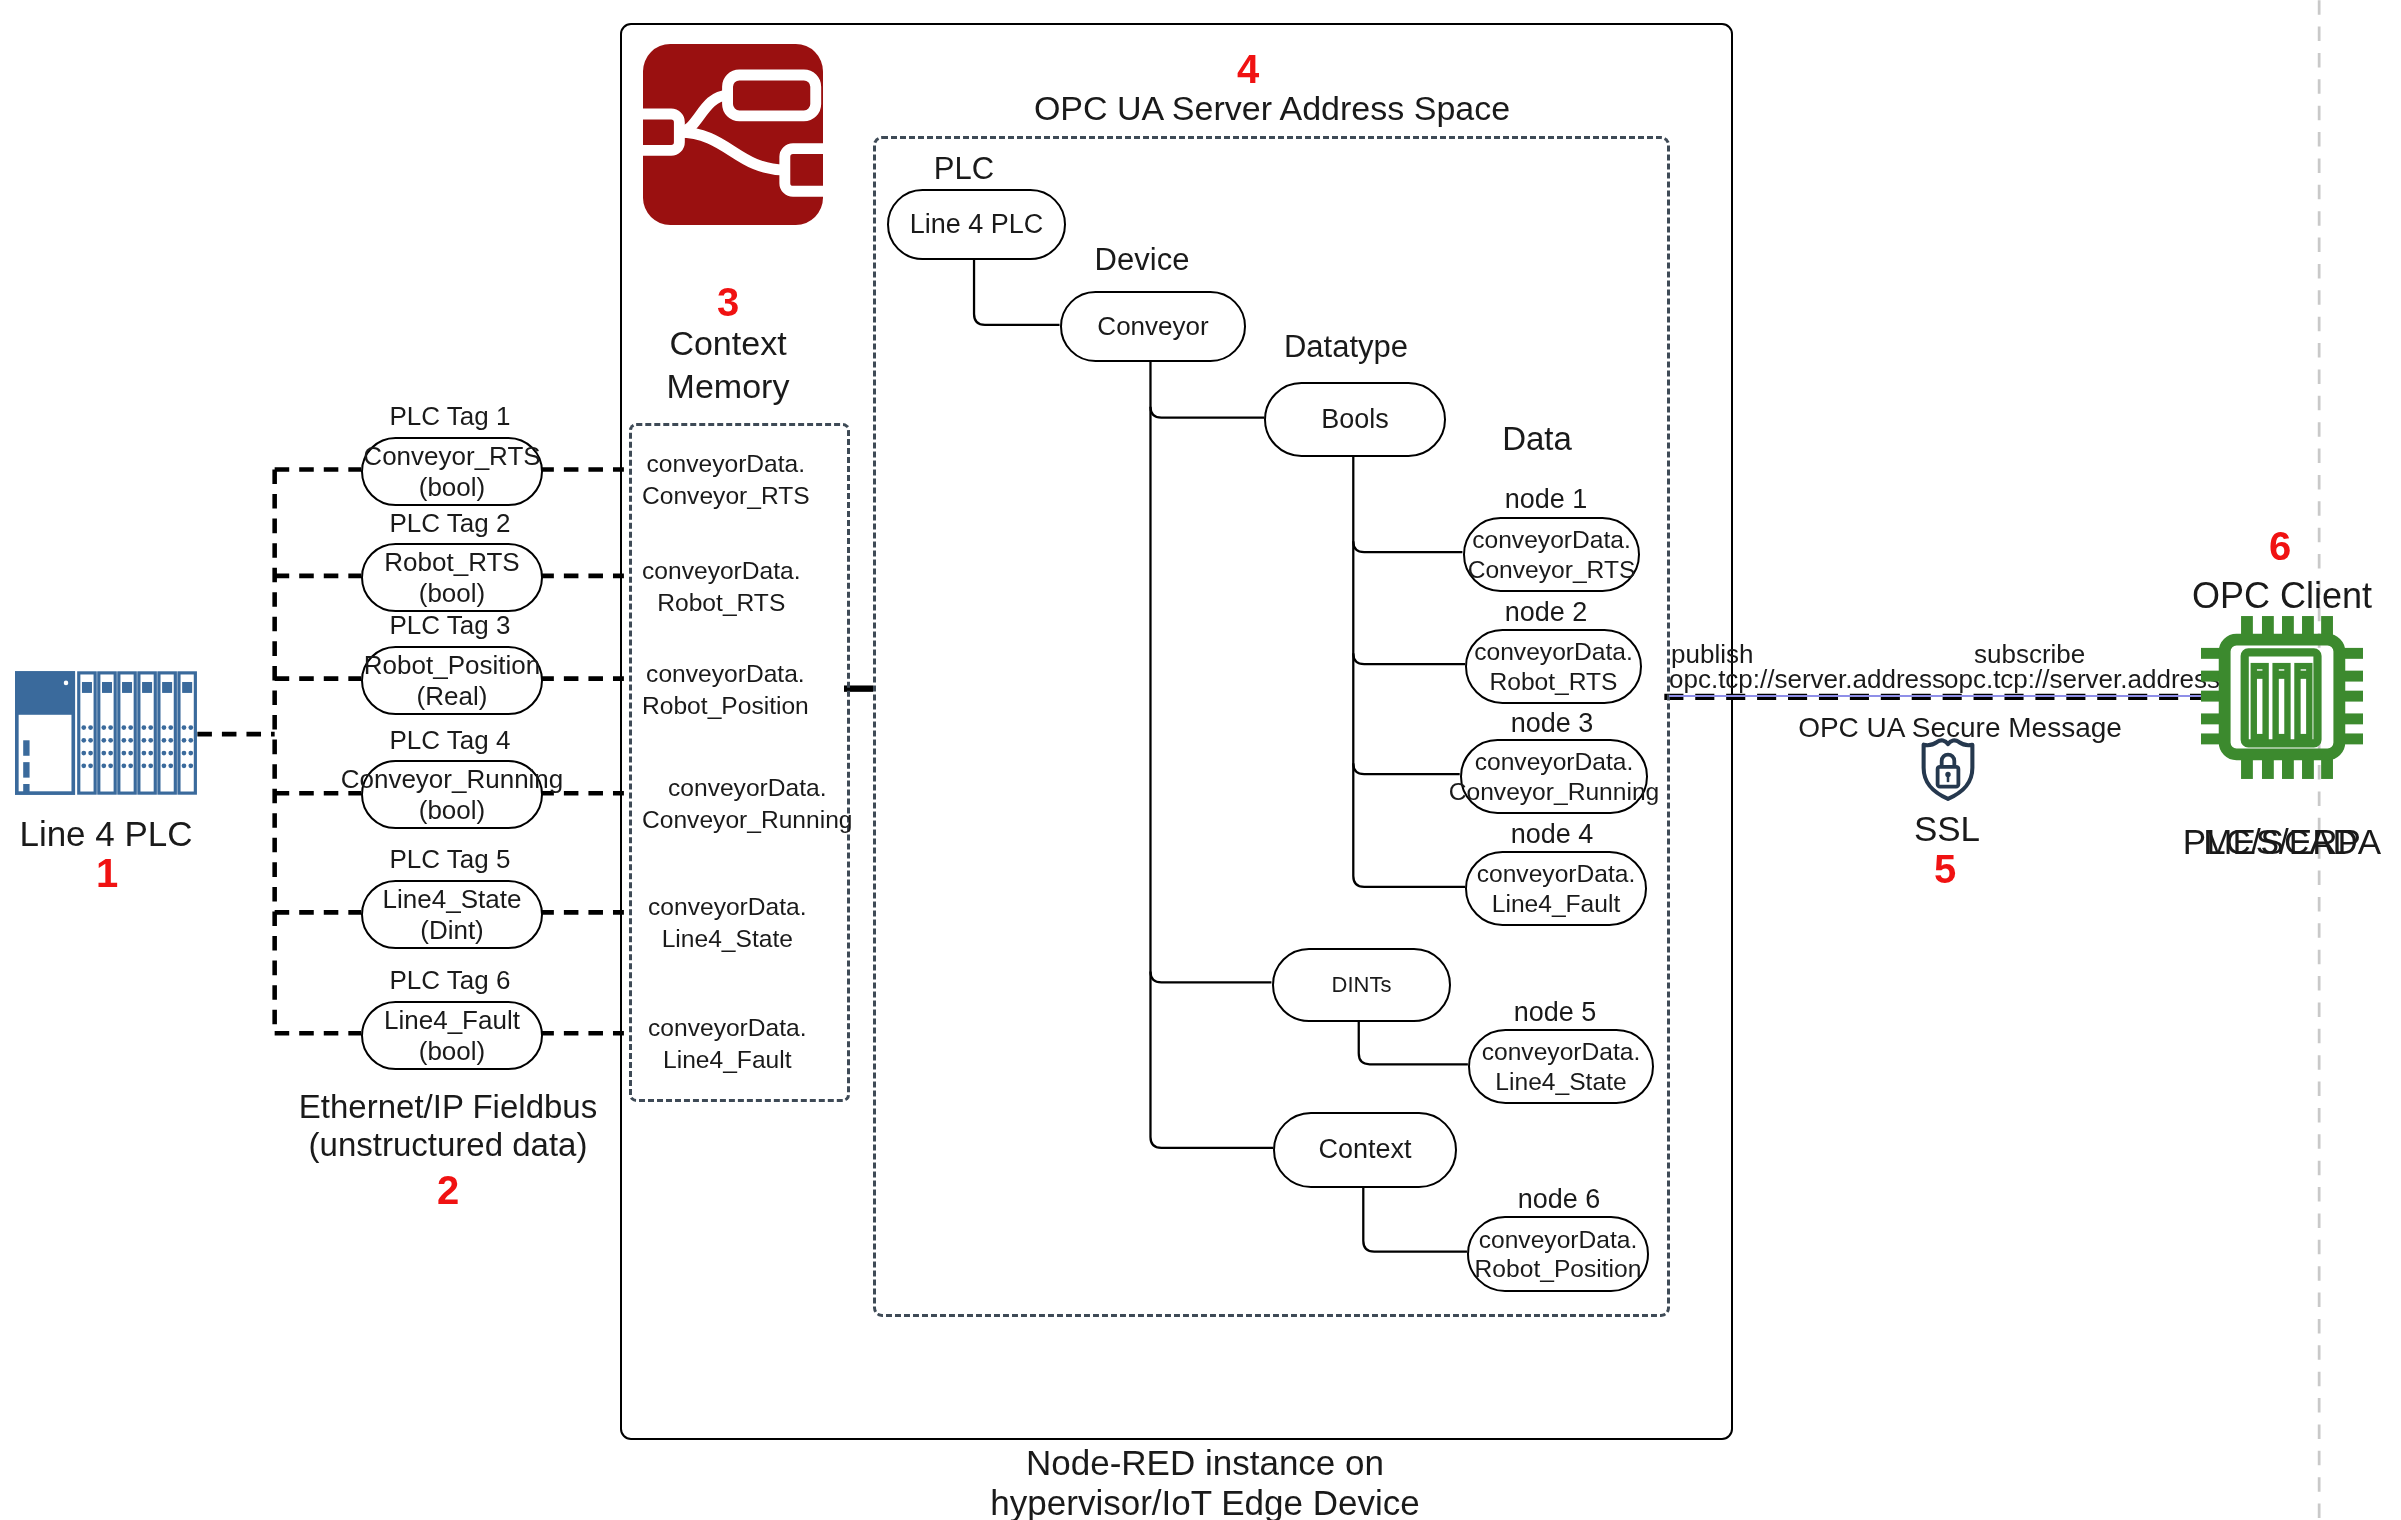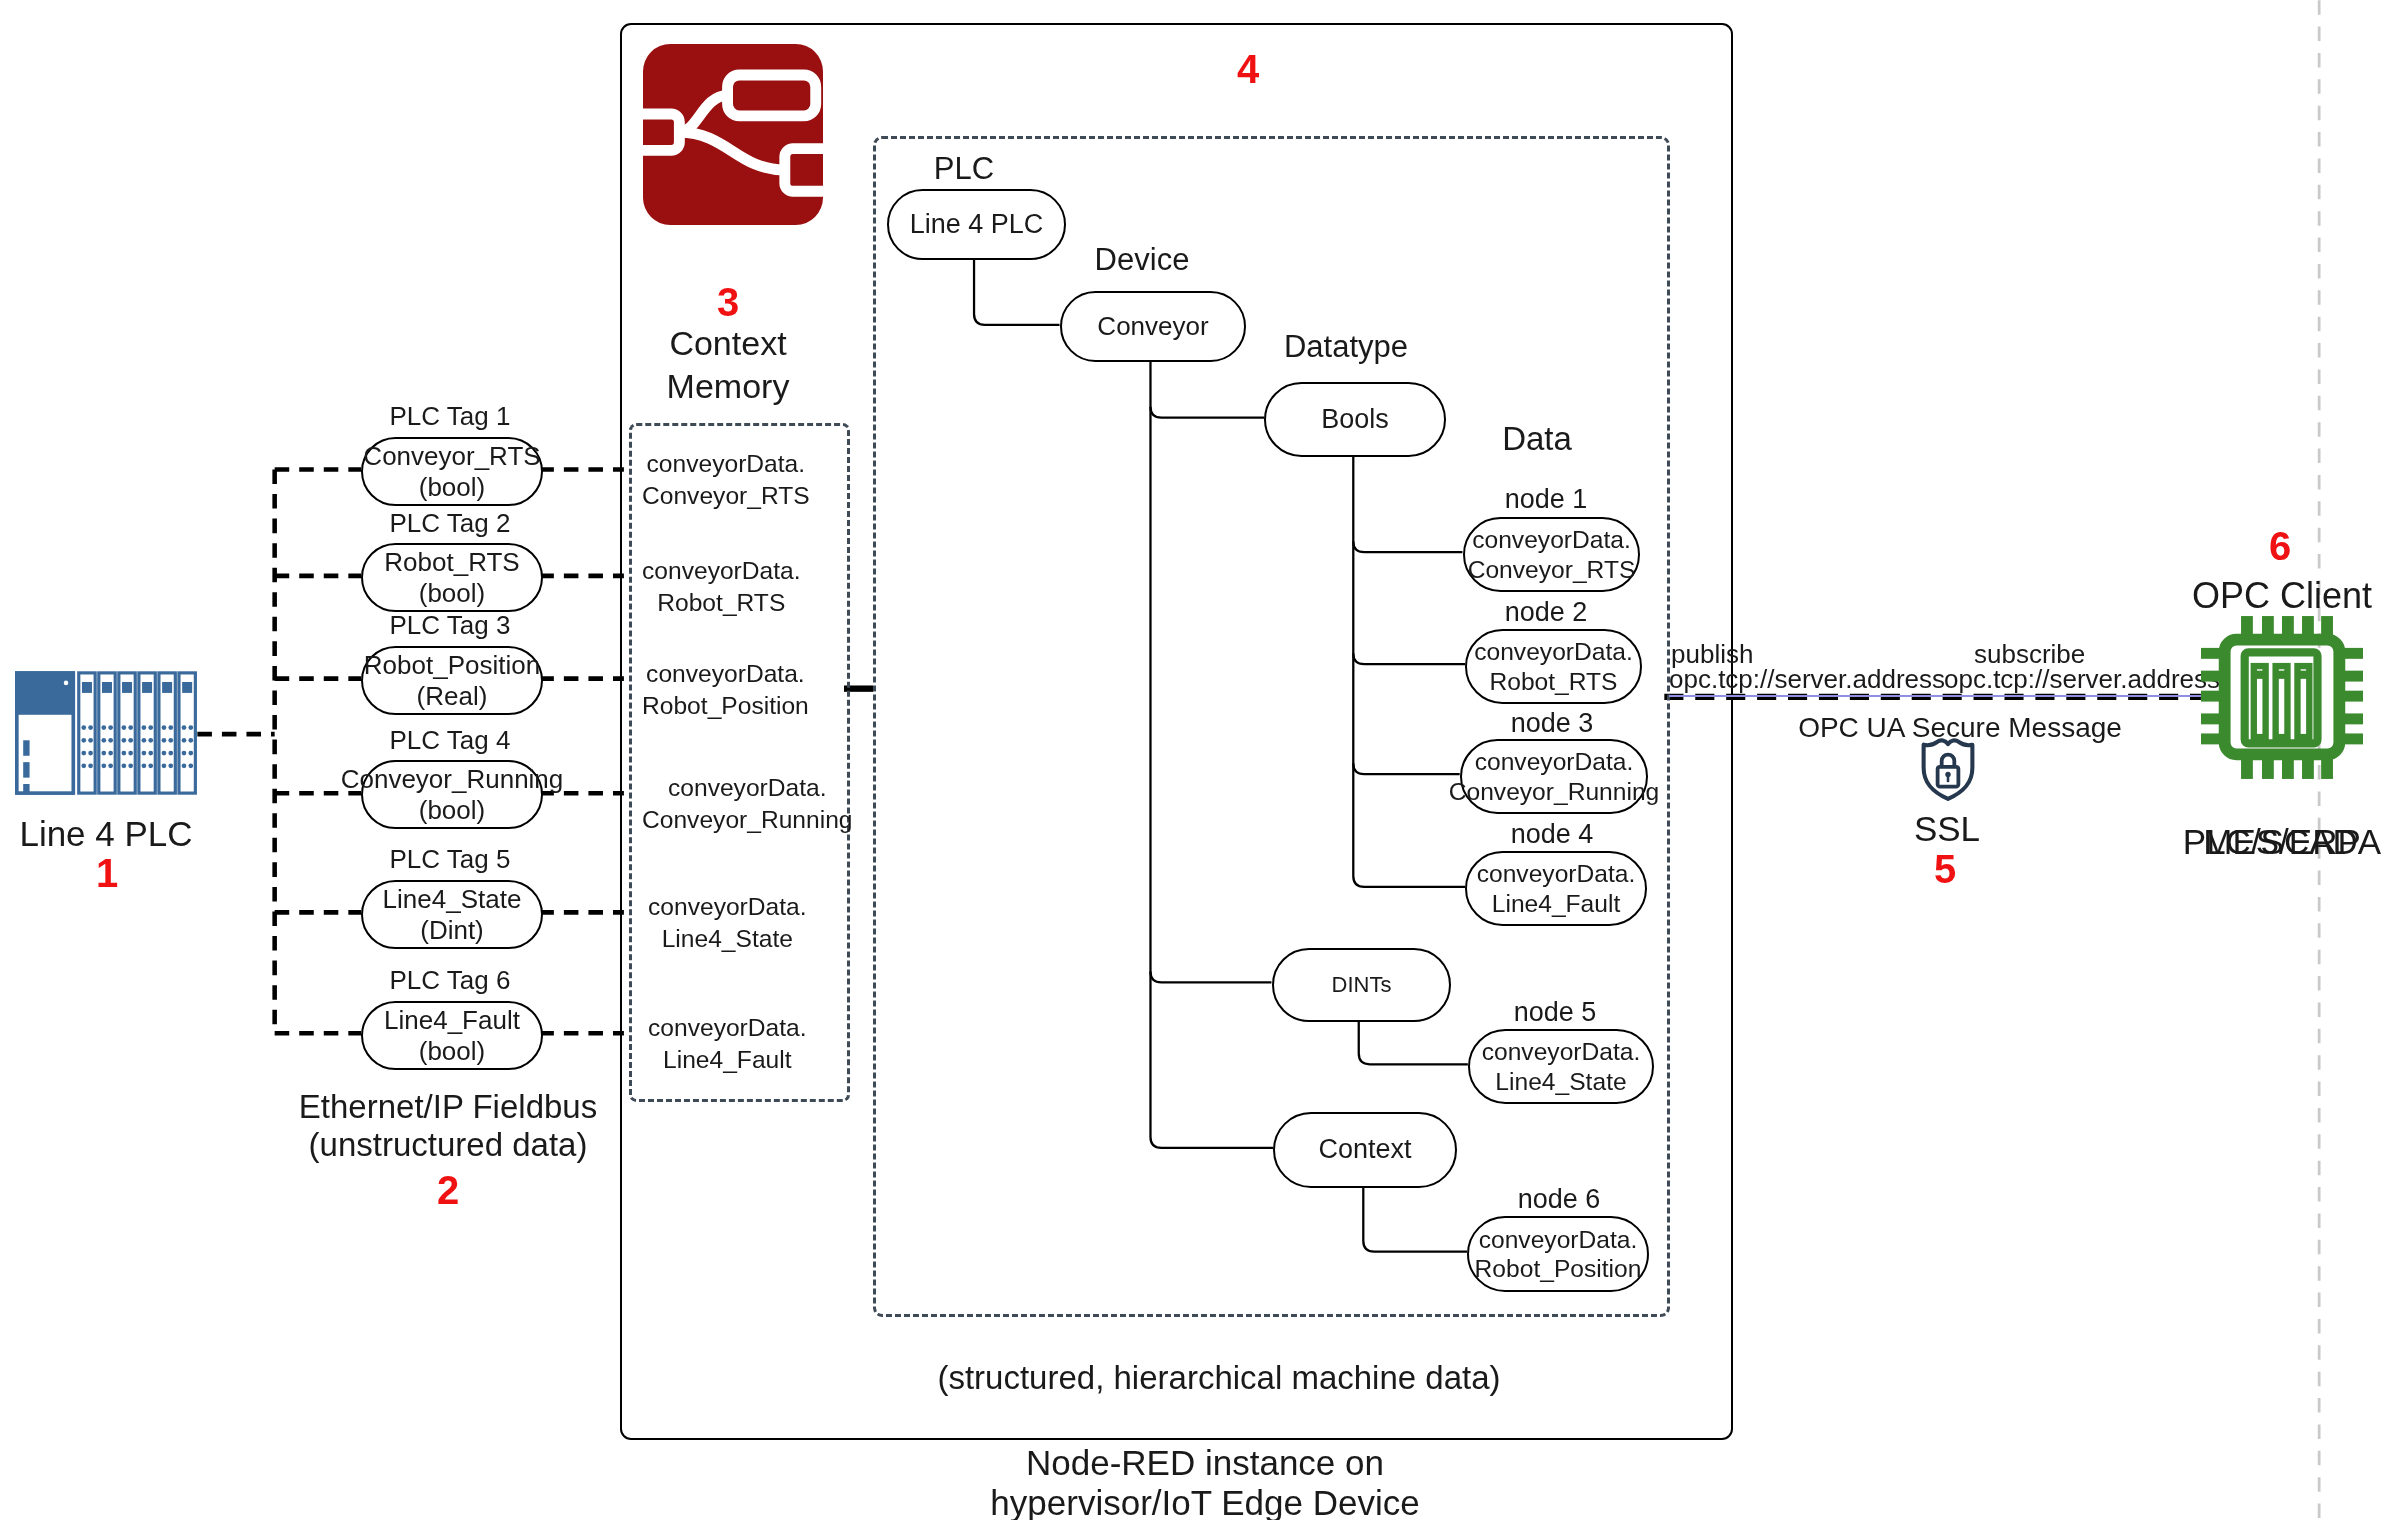--- a/index.html
+++ b/index.html
@@ -217,20 +217,21 @@
   <div class="entry" style="left:648px;top:891px">
     <span>conveyorData.</span><br>
     <span>Line4_State</span>
   </div>
   <div class="entry" style="left:648px;top:1012px">
     <span>conveyorData.</span><br>
     <span>Line4_Fault</span>
   </div>
 
   <div class="lbl cx num" style="left:1248px;top:47px">4</div>
+  <div class="lbl cx" style="left:1272px;top:89px;font-size:34px">OPC UA Server Address Space</div>
   <div class="dashedbox" style="left:873px;top:136px;width:791px;height:1175px"></div>
 
   <div class="lbl cx hdr" style="left:964px;top:151px">PLC</div>
   <div class="pill" style="left:887px;top:189px;width:175px;height:67px;font-size:27px">
     <span>Line 4 PLC</span>
   </div>
 
   <div class="lbl cx hdr" style="left:1142px;top:242px">Device</div>
   <div class="pill" style="left:1060px;top:291px;width:182px;height:67px;font-size:26px">
     <span>Conveyor</span>
@@ -275,21 +276,20 @@
 
   <div class="pill" style="left:1273px;top:1112px;width:180px;height:72px;font-size:27px">
     <span>Context</span>
   </div>
   <div class="lbl cx" style="left:1559px;top:1184px;font-size:27px">node 6</div>
   <div class="pill" style="left:1467px;top:1216px;width:178px;height:72px;font-size:24.6px">
     <span>conveyorData.</span>
     <span>Robot_Position</span>
   </div>
 
-  <div class="lbl cx" style="left:1219px;top:1359px;font-size:33px">(structured, hierarchical machine data)</div>
 
   <div class="lbl cx" style="left:1205px;top:1443px;font-size:35px">Node-RED instance on</div>
   <div class="lbl cx" style="left:1205px;top:1483px;font-size:35px">hypervisor/IoT Edge Device</div>
 
   <div class="lbl" style="left:1671px;top:639px;font-size:26px">publish</div>
   <div class="lbl" style="left:1669px;top:664px;font-size:26px">
     <span class="u">opc.tcp://server.address</span>
   </div>
   <div class="lbl" style="left:1974px;top:639px;width:227px;font-size:26px">subscribe</div>
   <div class="lbl" style="left:1944px;top:664px;font-size:26px">

